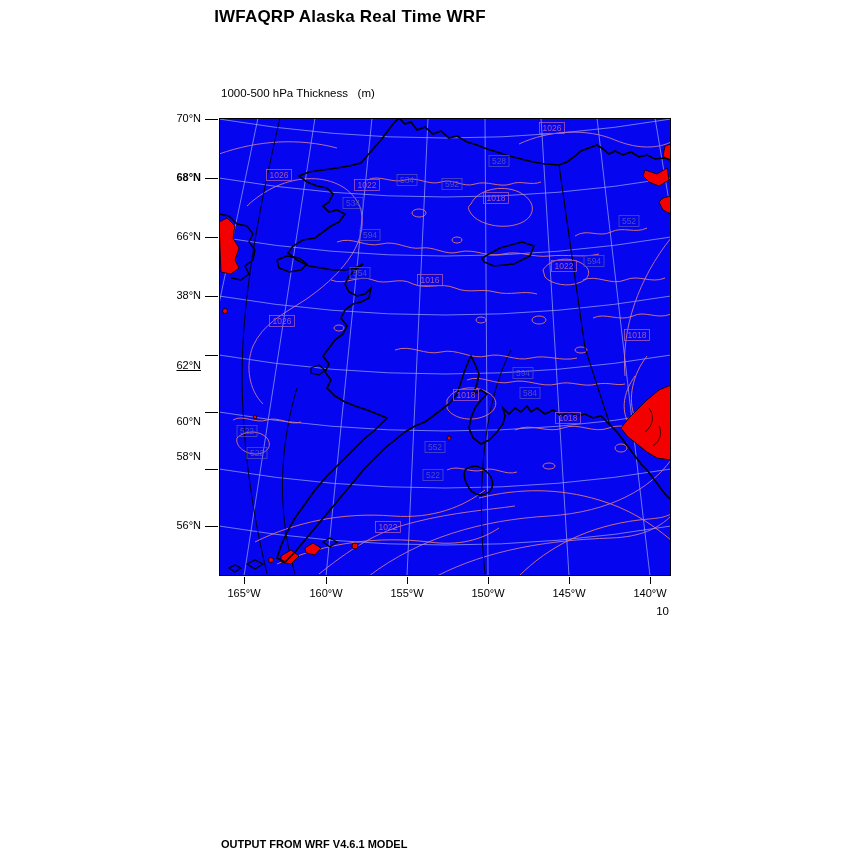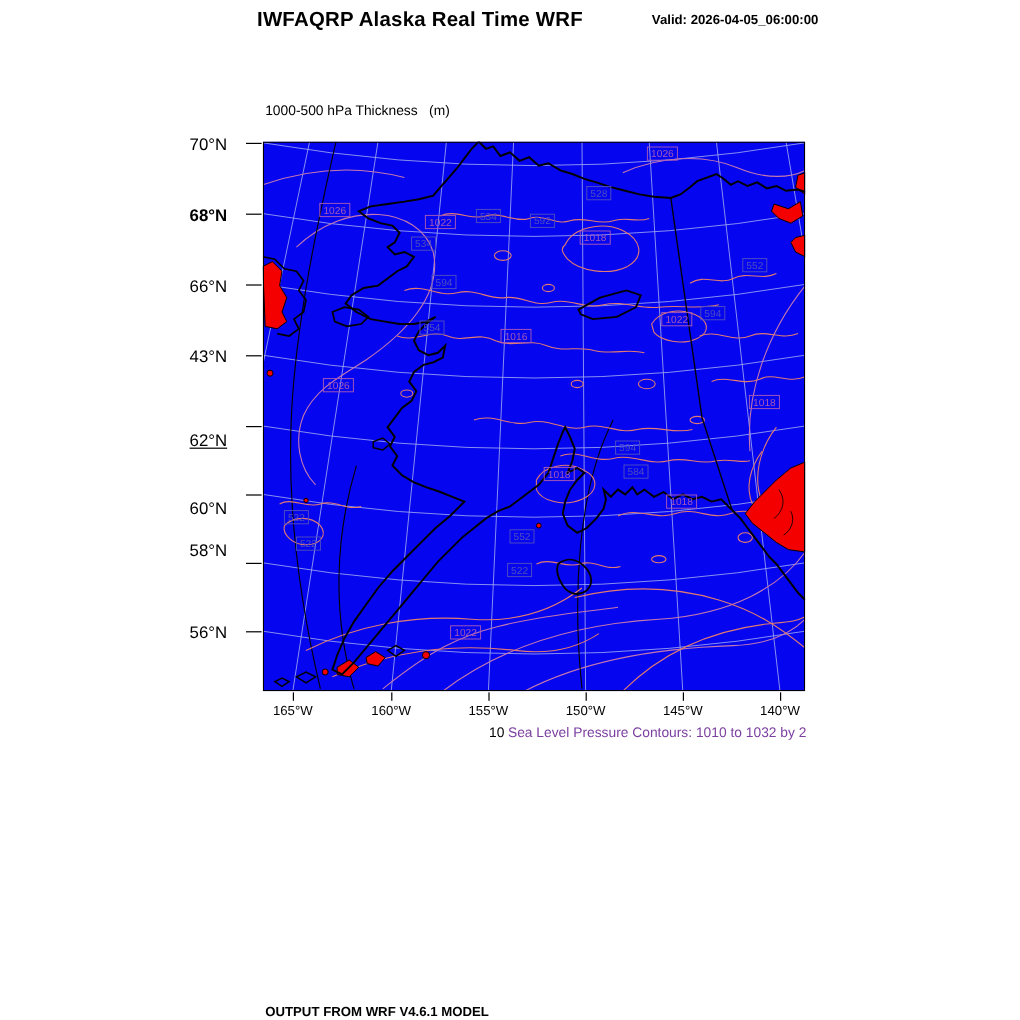--- a/index.html
+++ b/index.html
@@ -7,31 +7,30 @@
   .abs{position:absolute;}
   #title{left:180px;top:7px;width:340px;text-align:center;font-size:17px;font-weight:bold;letter-spacing:.2px;}
   #initblock{left:470px;top:10px;width:212px;text-align:right;font-size:11px;font-weight:bold;line-height:14px;}
   #legend{left:221px;top:60px;font-size:11.5px;line-height:13.5px;white-space:pre;}
   #mapwrap{left:219px;top:118px;width:452px;height:458px;}
   #annotation{left:219px;top:605px;width:453px;display:flex;justify-content:flex-end;align-items:baseline;font-size:11.5px;}
   #annotation .pre{color:#000;margin-right:3px;}
   #annotation .txt{color:#7B3FA0;}
   #footer{left:221px;top:811px;font-size:11px;font-weight:bold;line-height:13.5px;white-space:pre;}
   .lat-tick{position:absolute;background:#000;width:13px;height:1px;}
-  .lat-label{position:absolute;width:43px;text-align:left;font-size:14px;}
+  .lat-label{position:absolute;width:43px;text-align:right;font-size:11px;}
   .lon-tick{position:absolute;background:#000;width:1px;height:7px;}
   .lon-label{position:absolute;width:44px;text-align:center;font-size:11px;}
 </style>
 </head>
 <body>
 
 <div id="title" class="abs">IWFAQRP Alaska Real Time WRF</div>
 
 <div id="initblock" class="abs">
-  <div>Valid: 2026-04-05_06:00:00</div>
 </div>
 
 <div id="legend" class="abs">
   <div>1000-500 hPa Thickness   (m)</div>
   <div>1000-500 hPa Thickness   (m)</div>
   <div>Sea Level Pressure   (hPa)</div>
 </div>
 
 <div id="mapwrap" class="abs">
 <svg id="mapsvg" width="452" height="458" viewBox="0 0 452 458">
@@ -202,21 +201,21 @@
 </div>
 
 <div id="axis-layer">
     <div class="lat-tick" style="left: 205px; top: 119px;"></div>
     <div class="lat-label" style="left: 158px; top: 112px;">70°N</div>
     <div class="lat-tick" style="left: 205px; top: 178px;"></div>
     <div class="lat-label" style="left: 158px; top: 171px; font-weight: bold;">68°N</div>
     <div class="lat-tick" style="left: 205px; top: 237px;"></div>
     <div class="lat-label" style="left: 158px; top: 230px;">66°N</div>
     <div class="lat-tick" style="left: 205px; top: 296px;"></div>
-    <div class="lat-label" style="left: 158px; top: 289px;">43°N</div>
+    <div class="lat-label" style="left: 158px; top: 289px;">38°N</div>
     <div class="lat-tick" style="left: 205px; top: 355px;"></div>
     <div class="lat-label" style="left: 158px; top: 359px; text-decoration: underline;">62°N</div>
     <div class="lat-tick" style="left: 205px; top: 412px;"></div>
     <div class="lat-label" style="left: 158px; top: 405px; margin-top: 10px;">60°N</div>
     <div class="lat-tick" style="left: 205px; top: 469px;"></div>
     <div class="lat-label" style="left: 158px; top: 450px;">58°N</div>
     <div class="lat-tick" style="left: 205px; top: 526px;"></div>
     <div class="lat-label" style="left: 158px; top: 519px;">56°N</div>
     <div class="lon-tick" style="left: 244px; top: 577px;"></div>
     <div class="lon-label" style="left: 222px; top: 587px;">165°W</div>
@@ -227,19 +226,18 @@
     <div class="lon-tick" style="left: 488px; top: 577px;"></div>
     <div class="lon-label" style="left: 466px; top: 587px;">150°W</div>
     <div class="lon-tick" style="left: 569px; top: 577px;"></div>
     <div class="lon-label" style="left: 547px; top: 587px;">145°W</div>
     <div class="lon-tick" style="left: 650px; top: 577px;"></div>
     <div class="lon-label" style="left: 628px; top: 587px;">140°W</div>
   </div>
 
 <div id="annotation" class="abs">
   <span class="pre">10</span>
-  <span class="txt" style="color: rgb(123, 63, 160);">Sea Level Pressure Contours: 1010 to 1032 by 2</span>
 </div>
 
 <div id="footer" class="abs">
   <div>OUTPUT FROM WRF V4.6.1 MODEL</div>
   
 </div>
 
 </body></html>

